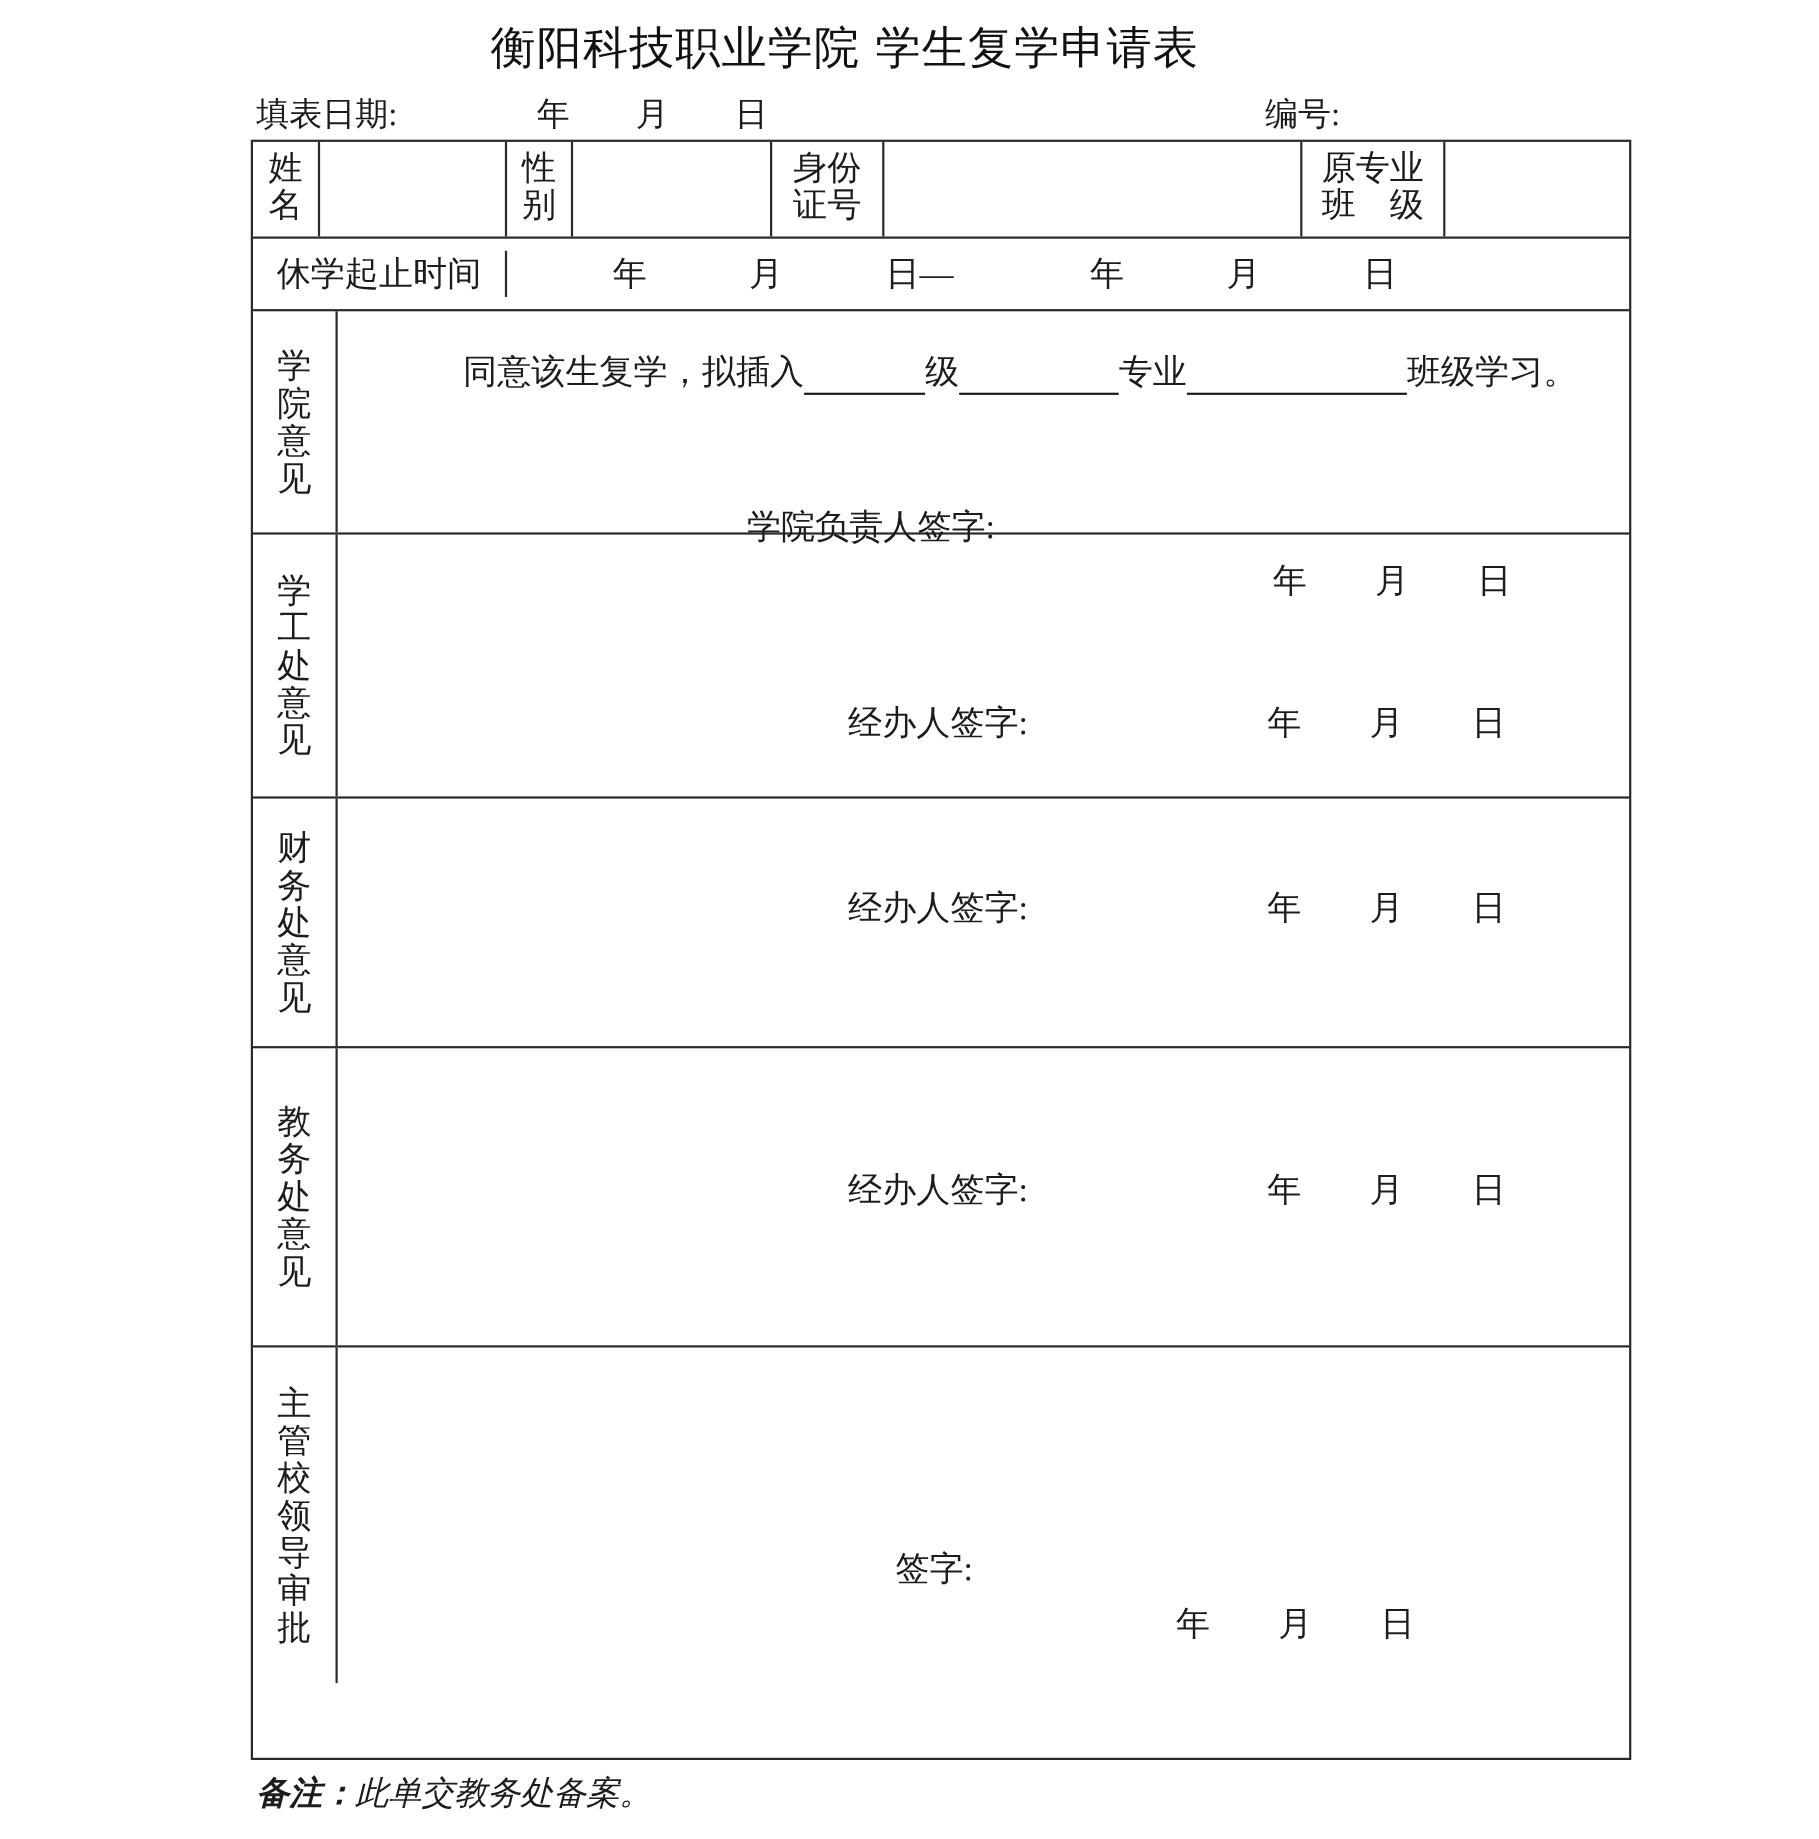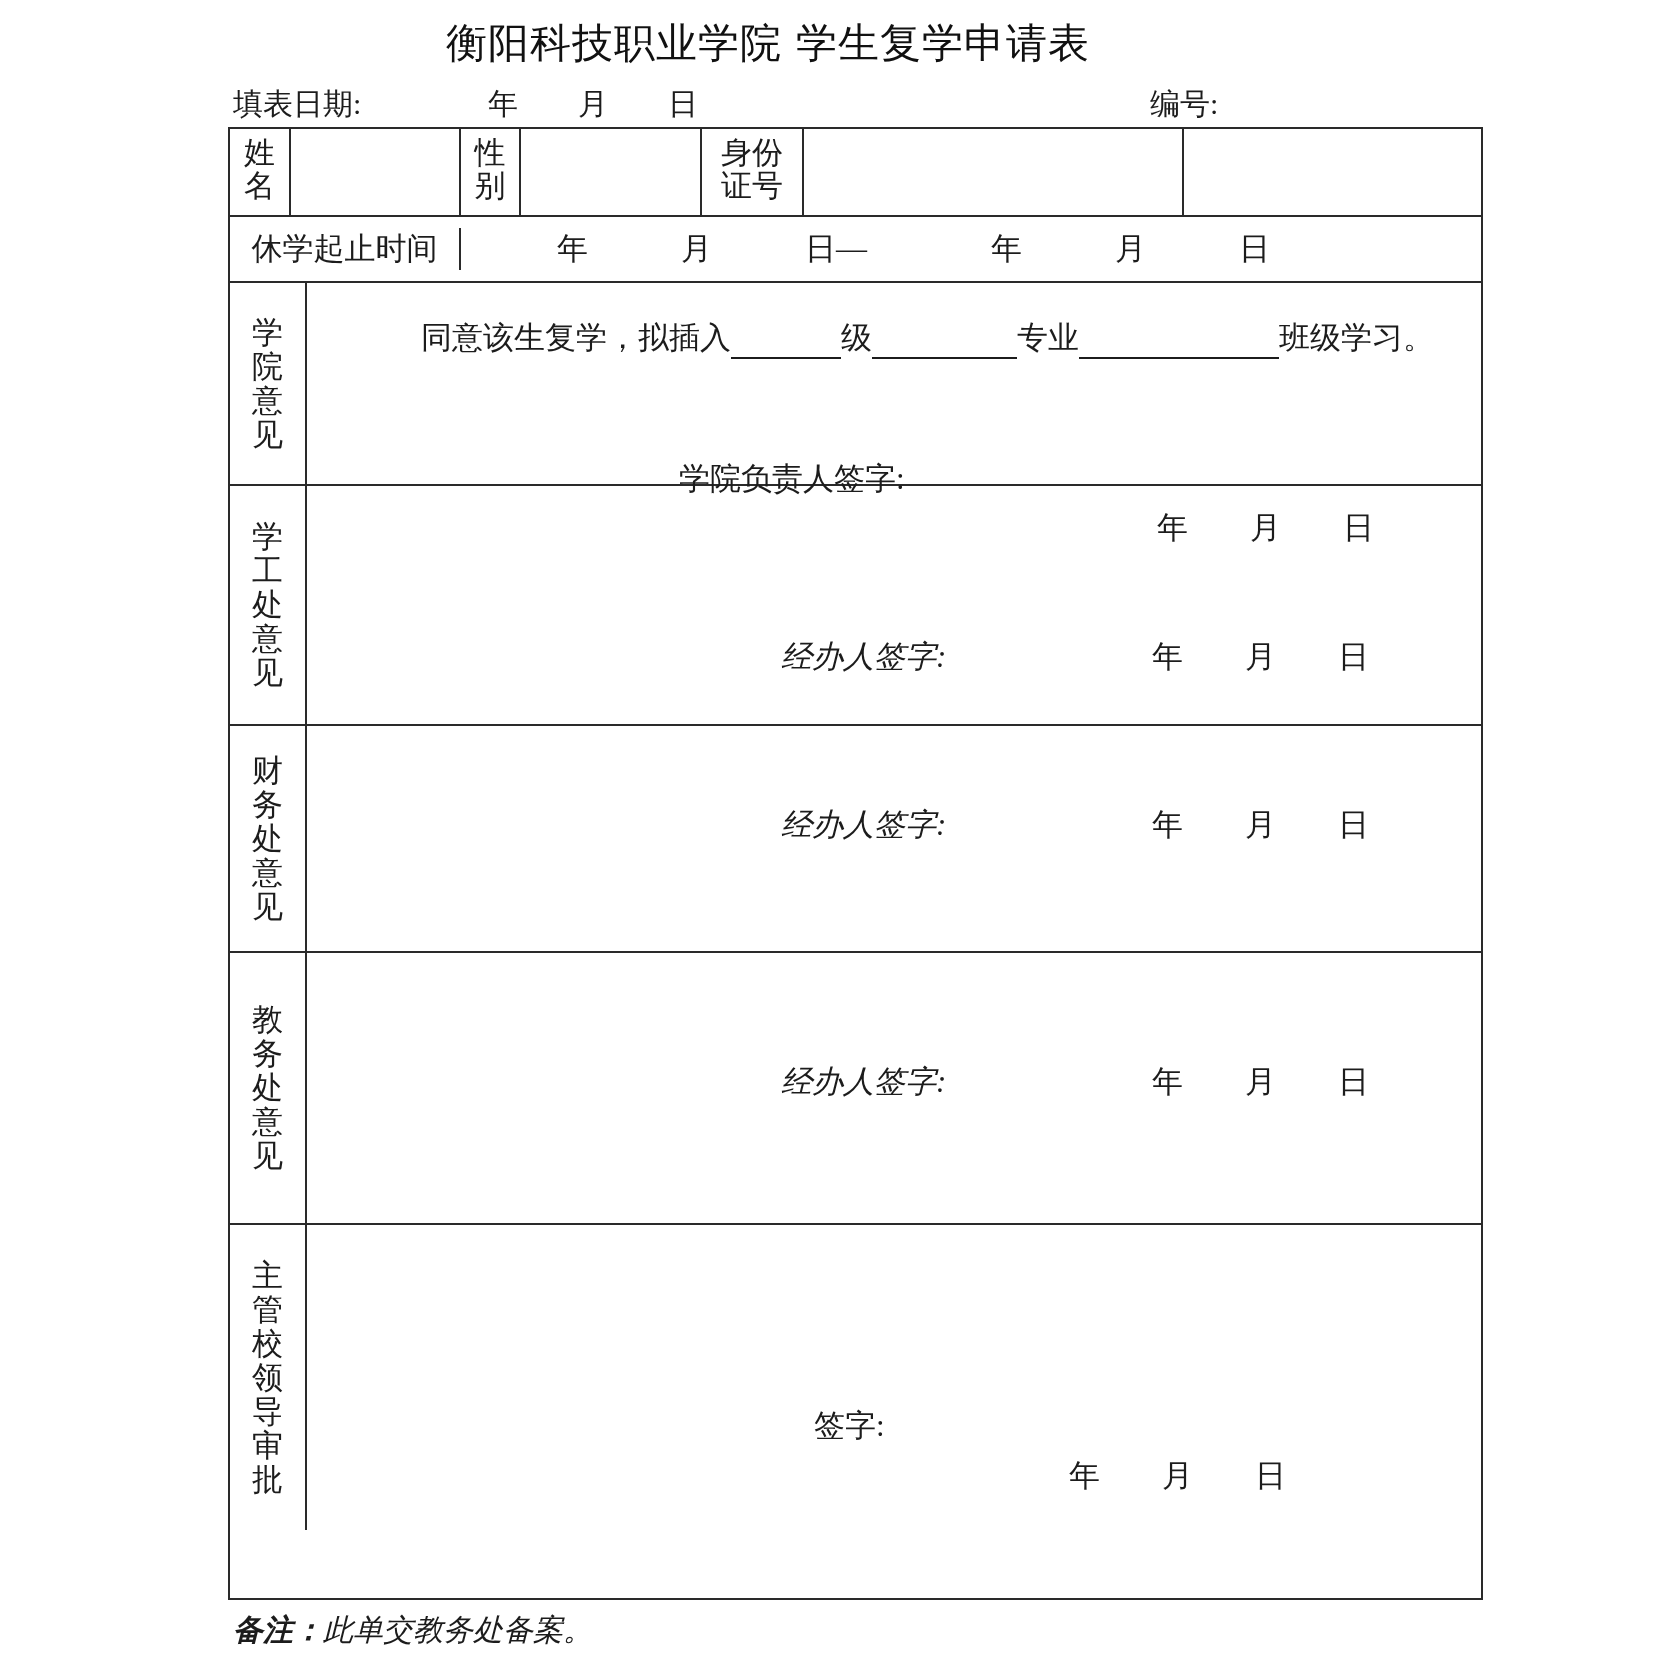--- a/index.html
+++ b/index.html
@@ -62,21 +62,21 @@
   .sect-body { flex:1 1 auto; position:relative; }
   .h-s0{height:201px;} .h-s1{height:238px;} .h-s2{height:225px;}
   .h-s3{height:270px;} .h-s4{height:305px;}
   .abs { position:absolute; white-space:pre; }
 
   .s0-line1 { left:114px; top:34px; white-space:nowrap; }
   .u { display:inline-block; border-bottom:2px solid #1c1c1c; height:1.0em; vertical-align:bottom; }
   .u1{width:110px;} .u2{width:145px;} .u3{width:200px;}
   .s0-sign { left:372px; top:175px; }
   .s0-date { left:850px; top:224px; }
-  .s1-sign,.s2-sign,.s3-sign { left:474px;font-style:italic; }
+  .s1-sign,.s2-sign,.s3-sign { left:464px; }
   .s1-date,.s2-date,.s3-date { left:845px; }
   .s1-sign,.s1-date{ top:150px; }
   .s2-sign,.s2-date{ top:78px; }
   .s3-sign,.s3-date{ top:108px; }
   .s4-sign { left:507px; top:180px; }
   .s4-date { left:762px; top:230px; }
 
   .note {
     position:absolute; left:233px; top:1610px; font-size:30px;
     font-style:italic;
@@ -99,20 +99,22 @@
     <div class="row r1">
       <div class="cell lbl-stack w-name">姓
 名</div>
       <div class="cell w-nameval"></div>
       <div class="cell lbl-stack w-gender">性
 别</div>
       <div class="cell w-genderval"></div>
       <div class="cell lbl-stack w-id">身份
 证号</div>
       <div class="cell w-idval"></div>
+      <div class="cell lbl-stack w-class">原专业
+班　级</div>
       <div class="cell w-classval"></div>
     </div>
 
     <div class="row r2">
       <div class="cell r2-label">休学起止时间</div>
       <div class="cell r2-value">年　　　月　　　日—　　　　年　　　月　　　日</div>
     </div>
 
     <div class="row">
       <div class="cell sect-label h-s0">学

